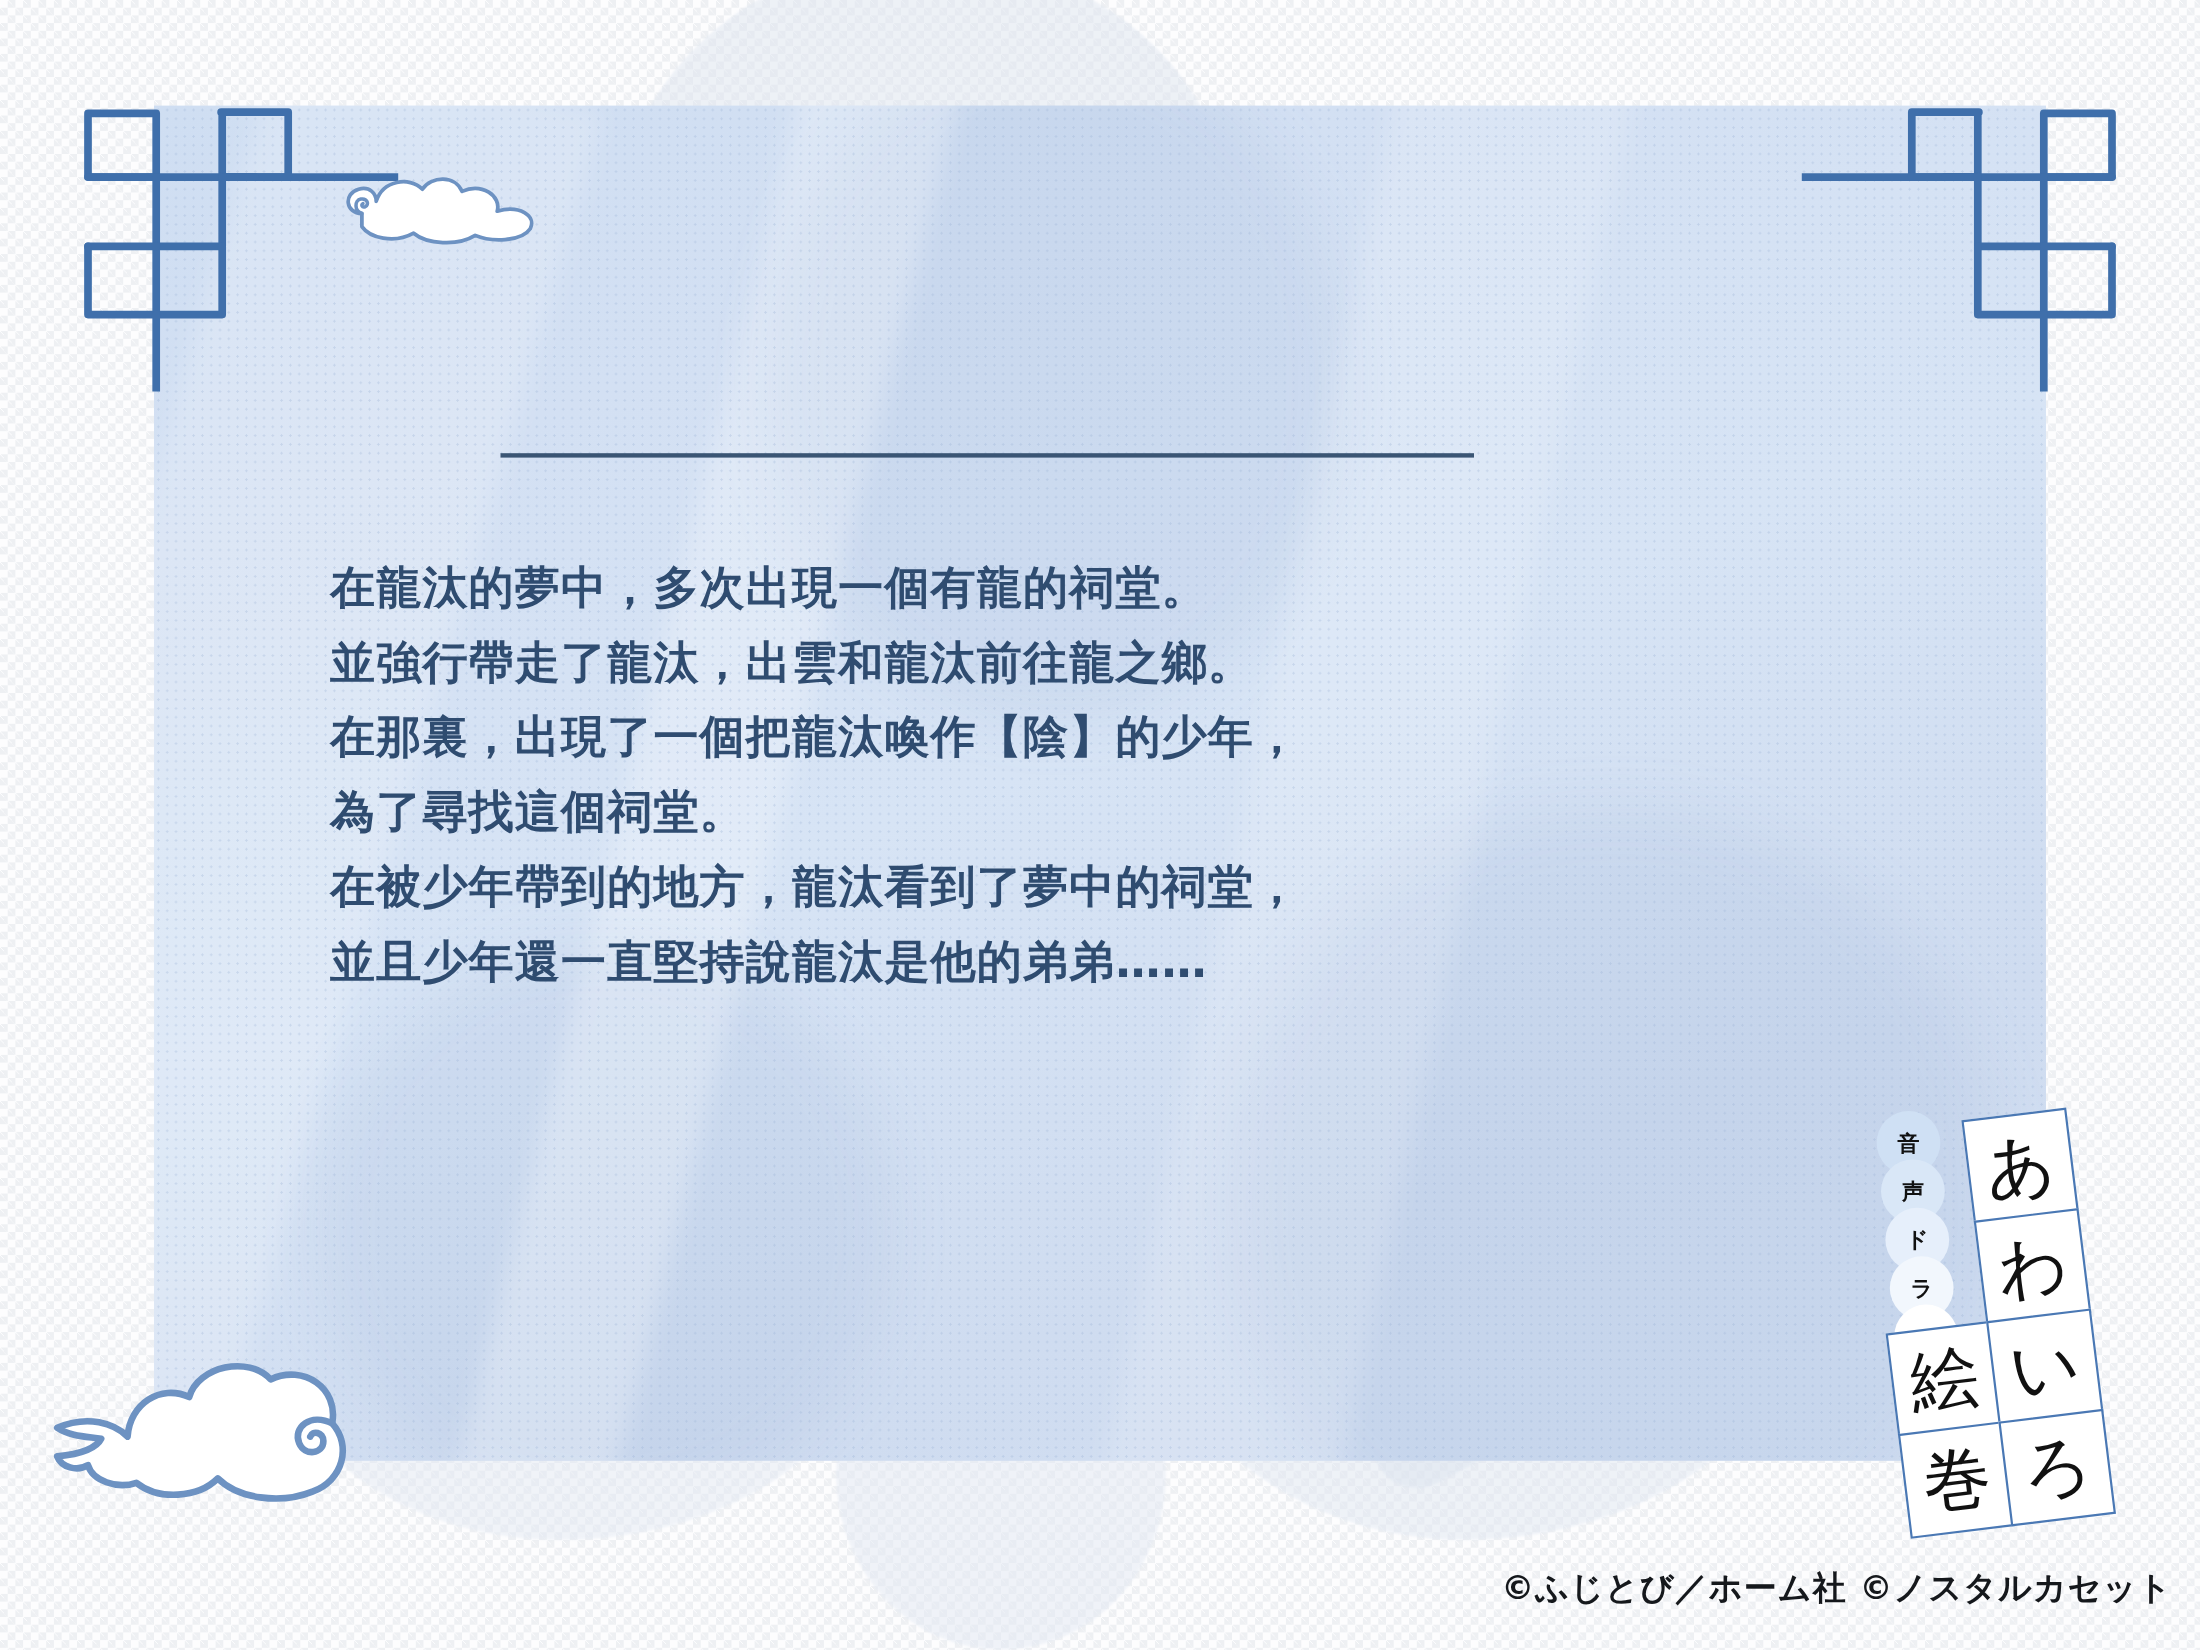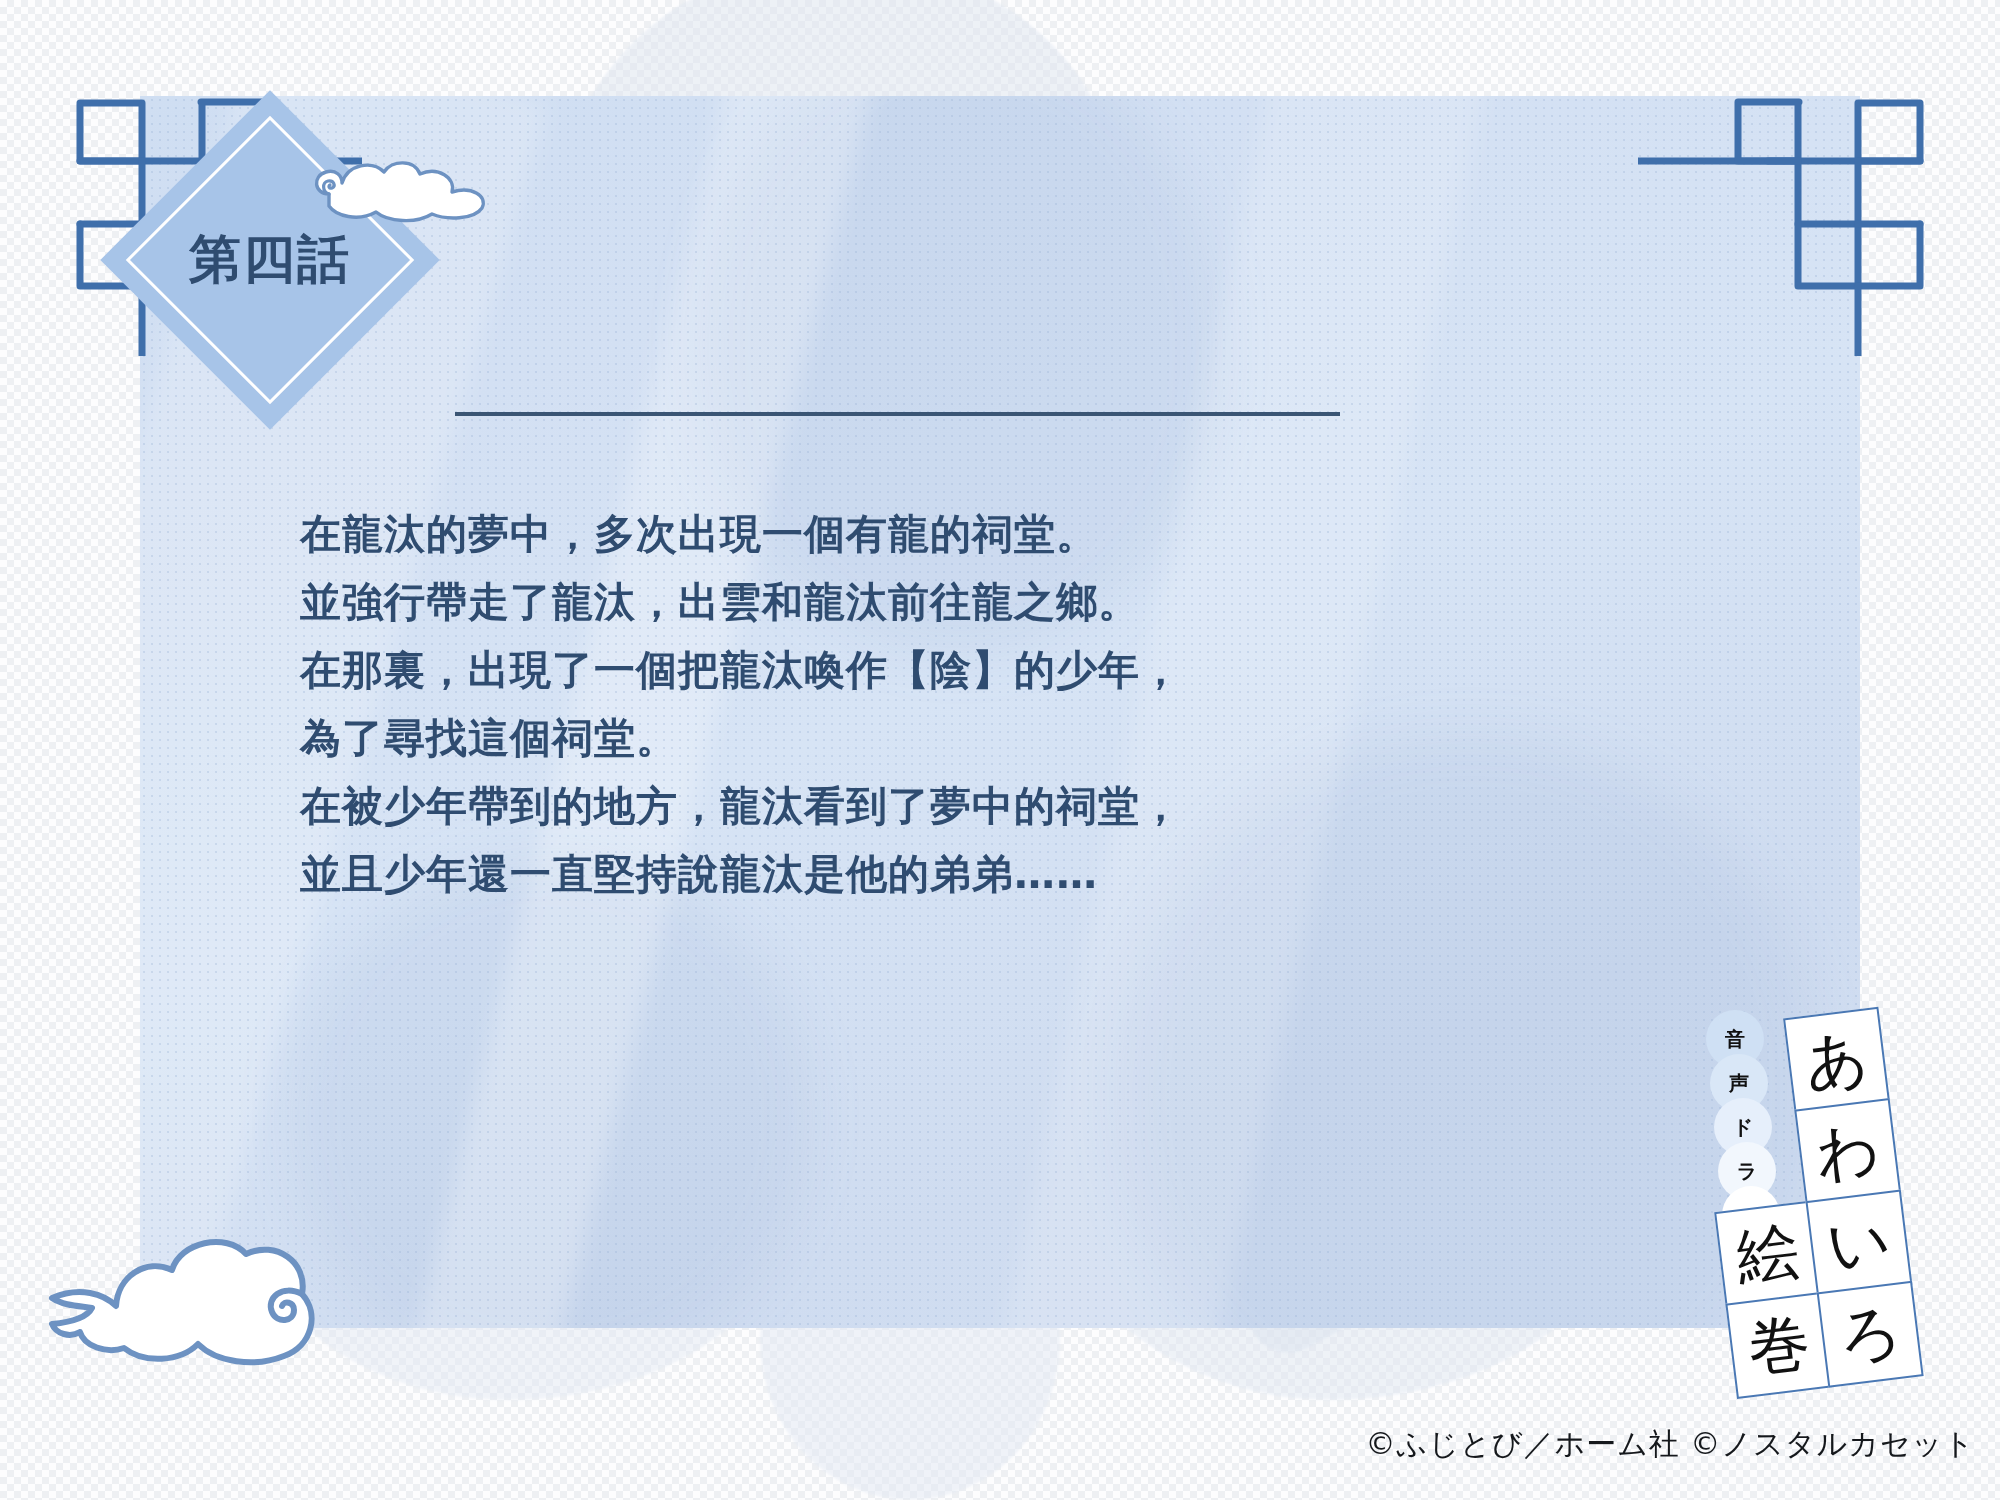--- a/index.html
+++ b/index.html
@@ -118,21 +118,21 @@
   #logo .cell.r0c1{left:96px;top:-54px;}
   #logo .cell.r1c1{left:96px;top:38px;}
   #logo .cell.r2c0{left:4px;top:130px;}
   #logo .cell.r2c1{left:96px;top:130px;}
   #logo .cell.r3c0{left:4px;top:222px;}
   #logo .cell.r3c1{left:96px;top:222px;}
 
   
   #copyright{
     position:absolute;left:0;top:1424px;width:1975px;text-align:right;
-    color:#15181c;font-size:30px;letter-spacing:1px;
+    color:#15181c;font-size:30px;letter-spacing:1px;font-weight:bold;
   }
 </style>
 </head>
 <body>
 
 <div id="stage">
 
   <div class="checker-outer"></div>
 
   <div class="ghost g1"></div>
@@ -173,25 +173,20 @@
       <path d="M140 47 L140 105 L200 105 L200 46 L139 46"></path>
       <path d="M80 105 L80 168 L140 168 L140 104"></path>
       <path d="M140 168 L140 230 L80 230 L80 167"></path>
       <path d="M18 168 L80 168"></path>
       <path d="M18 168 L18 230 L80 230"></path>
       <path d="M80 230 L80 300"></path>
       <path d="M140 105 L170 105"></path>
     </g>
   </svg>
 
-  <div id="badge">
-    <div class="dia"></div>
-    <div class="dia-inner"></div>
-    <div class="badge-text">第四話</div>
-  </div>
 
   <svg class="cloud" id="cloud-top" viewBox="0 0 200 80">
     <path d="M33 44 C18 44 16 26 30 22 C40 19 46 26 46 33
              C52 14 76 10 88 22 C96 10 118 9 124 24
              C142 16 160 28 156 42 C176 36 192 46 186 58
              C178 70 150 70 136 64 C120 74 92 72 80 62
              C62 72 40 66 33 56 Z" fill="#ffffff" stroke="#6d92c2" stroke-width="3.4" stroke-linejoin="round"></path>
     <path d="M33 44 C26 42 26 32 32 31 C38 30 40 36 36 38 C33 39 32 36 34 35" fill="none" stroke="#6d92c2" stroke-width="3.2" stroke-linecap="round"></path>
   </svg>
 

